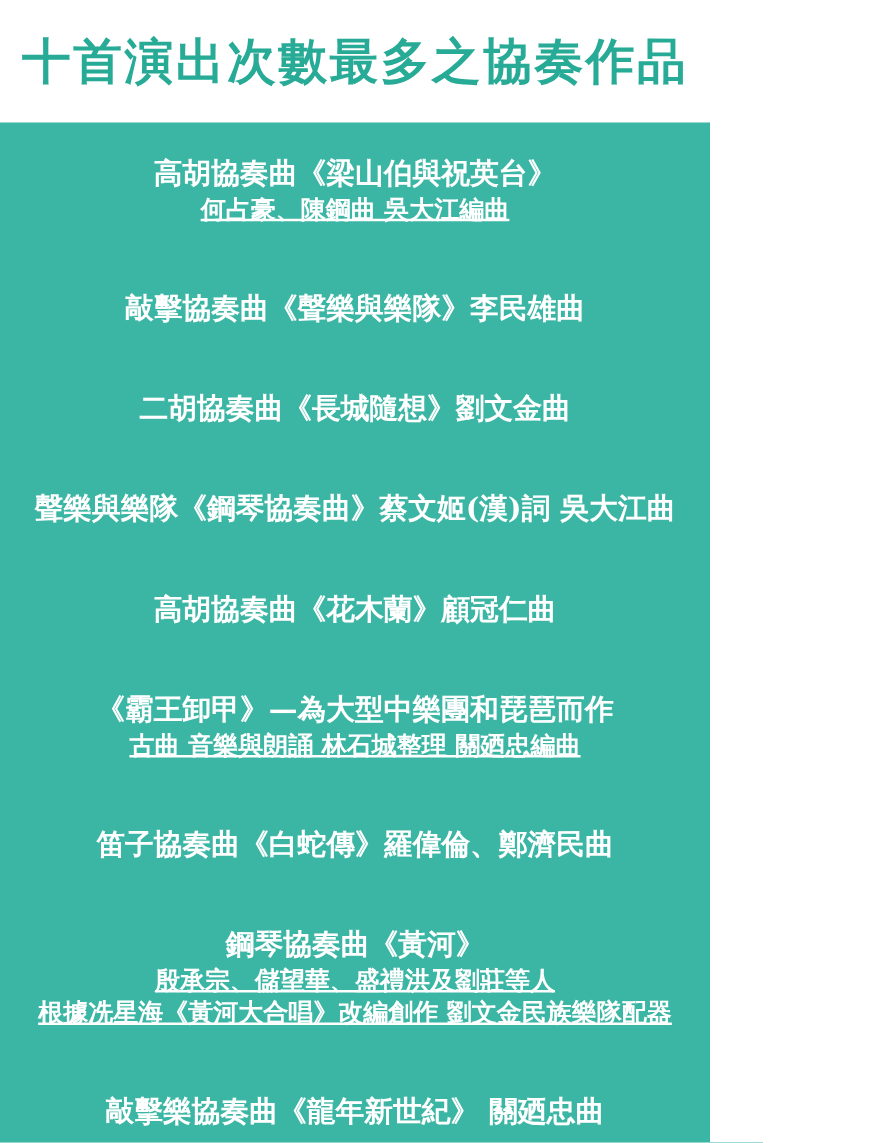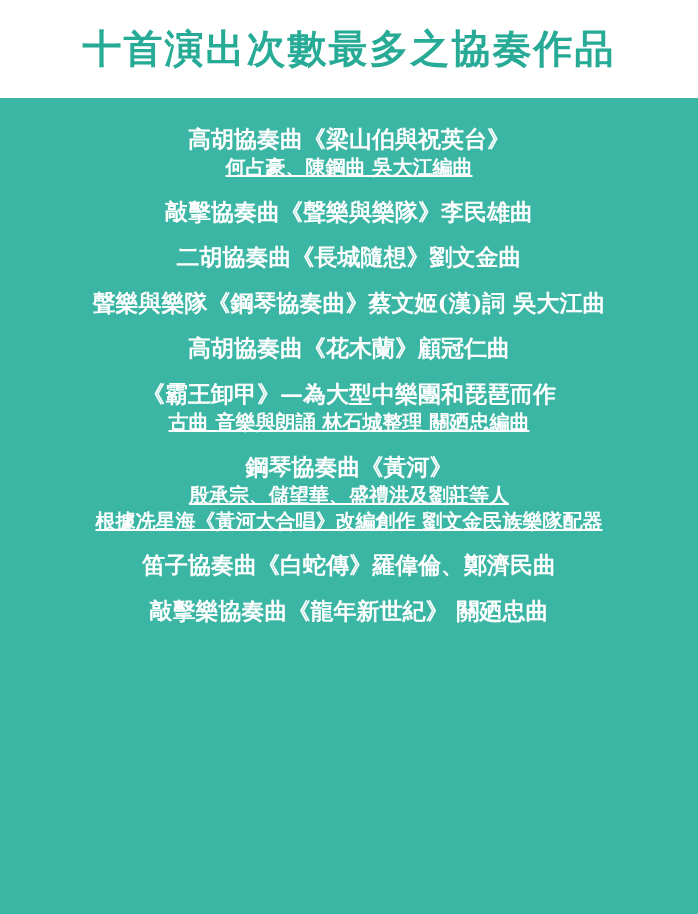--- a/index.html
+++ b/index.html
@@ -8,21 +8,21 @@
   }
   body {
     width: 698px;
     height: 914px;
     background: #ffffff;
     font-family: "DejaVu Sans", "Liberation Sans", sans-serif;
     overflow: hidden;
   }
   #poster {
     position: relative;
-    width: 698px;
+    width: 568px;
     height: 914px;
     background: #ffffff;
     box-sizing: border-box;
     display: flex;
     flex-direction: column;
   }
   .header-band {
     height: 98px;
     background: #ffffff;
     display: flex;
@@ -39,21 +39,21 @@
     white-space: nowrap;
   }
   .body-band {
     flex: 1 1 auto;
     background: #3bb6a4;
     color: #ffffff;
     padding: 26px 10px 10px 10px;
     box-sizing: border-box;
     display: flex;
     flex-direction: column;
-    justify-content: flex-start;
+    justify-content: space-between;
   }
   .entry {
     text-align: center;
     margin-bottom: 16px;
   }
   .entry:last-child {
     margin-bottom: 0;
   }
   .line {
     display: block;
@@ -104,27 +104,27 @@
     <div class="entry">
       <span class="line line-main">高胡協奏曲《花木蘭》顧冠仁曲</span>
     </div>
 
     <div class="entry">
       <span class="line line-main">《霸王卸甲》—為大型中樂團和琵琶而作</span>
       <span class="line line-sub sp-top-1">古曲 音樂與朗誦  林石城整理  關廼忠編曲</span>
     </div>
 
     <div class="entry">
+      <span class="line line-main">笛子協奏曲《白蛇傳》羅偉倫、鄭濟民曲</span>
+    </div>
+
+    <div class="entry">
       <span class="line line-main">鋼琴協奏曲《黃河》</span>
       <span class="line line-sub sp-top-1">殷承宗、儲望華、盛禮洪及劉莊等人</span>
       <span class="line line-sub">根據冼星海《黃河大合唱》改編創作 劉文金民族樂隊配器</span>
-    </div>
-
-    <div class="entry">
-      <span class="line line-main">笛子協奏曲《白蛇傳》羅偉倫、鄭濟民曲</span>
     </div>
 
 
     <div class="entry">
       <span class="line line-main">敲擊樂協奏曲《龍年新世紀》  關廼忠曲</span>
     </div>
 
   </div>
 </div>
 

